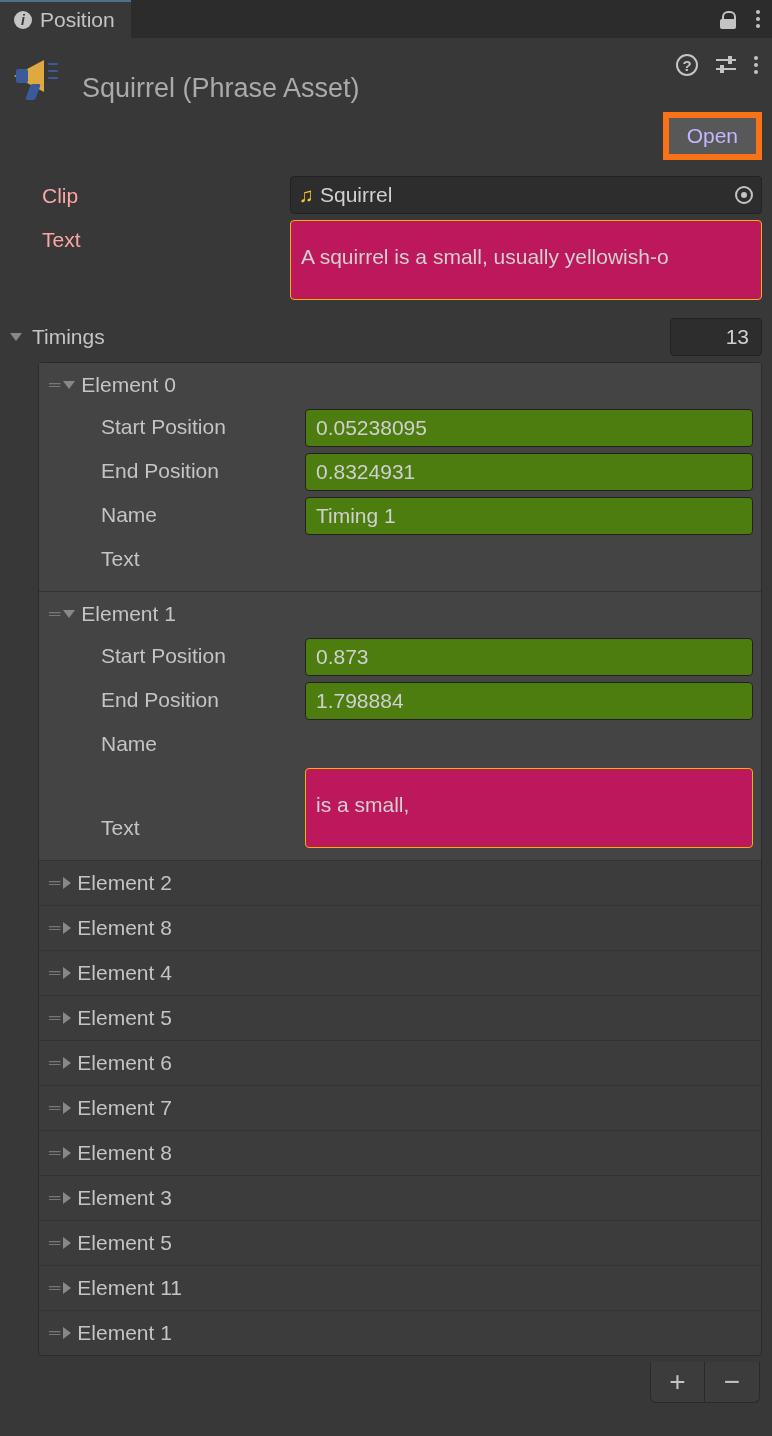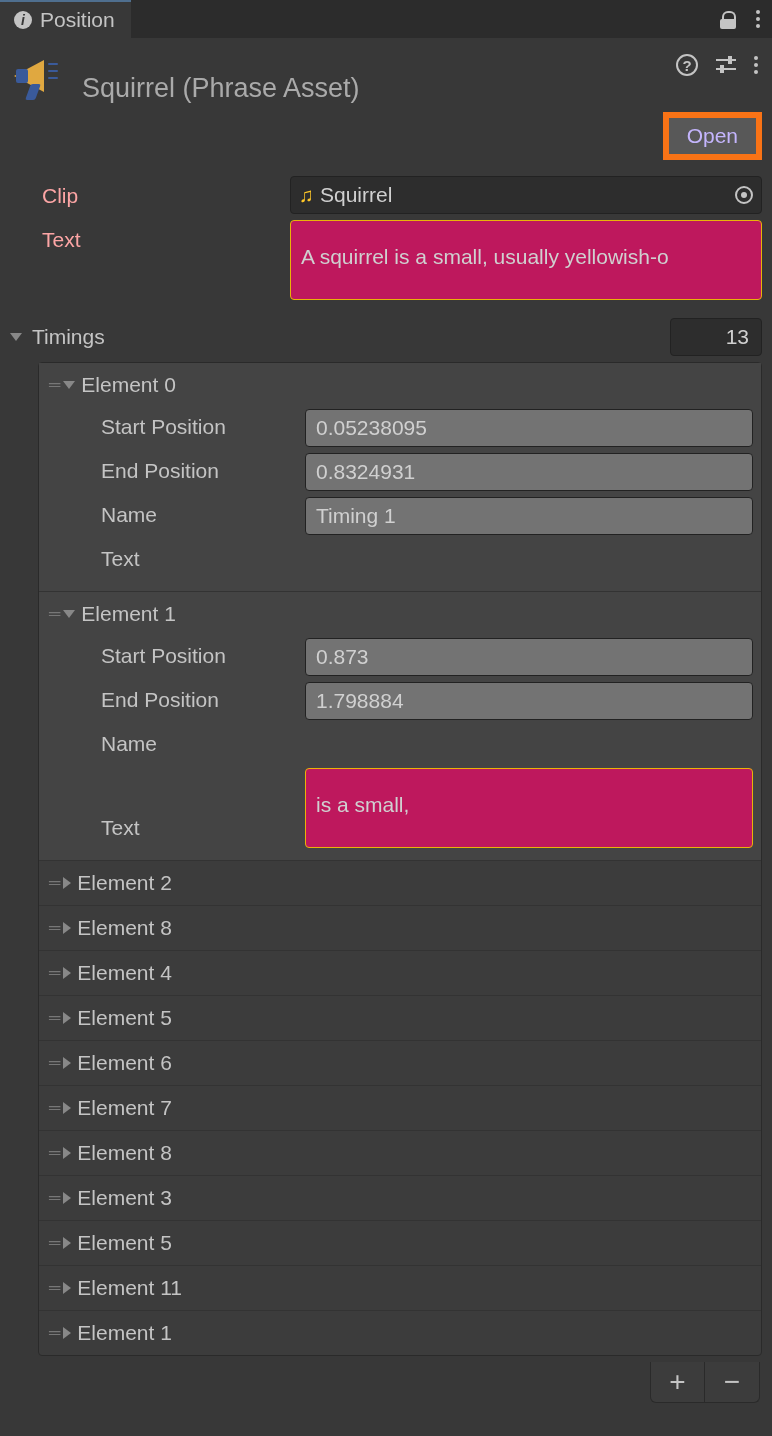--- a/index.html
+++ b/index.html
@@ -35,21 +35,21 @@
 .content{padding:0 10px 0 10px;}
 .row{display:flex;align-items:flex-start;margin-bottom:4px;}
 .row .lbl{width:280px;padding:8px 0 8px 32px;font-size:21px;color:#fca5a5;}
 .row .control{flex:1;}
 .obj-field{display:flex;align-items:center;background:#2d2d2d;border:1px solid #222;border-radius:4px;height:38px;padding:0 8px;}
 .music-icon{color:#ffc828;font-size:20px;margin-right:6px;}
 .obj-field .name{flex:1;color:#d0d0d0;}
 .circle-dot{width:18px;height:18px;border:2px solid #c4c4c4;border-radius:50%;display:inline-flex;align-items:center;justify-content:center;}
 .circle-dot::after{content:"";width:6px;height:6px;background:#c4c4c4;border-radius:50%;}
 .textarea{background:#be185d;border:1px solid #eab308;border-radius:4px;min-height:80px;padding:24px 10px;color:#d0d0d0;font-size:21px;}
-.input-num{background:#737373;border:1px solid #222;border-radius:4px;height:38px;padding:0 10px;width:100%;color:#d0d0d0;font-size:21px;}
+.input-num{background:#4d7c0f;border:1px solid #222;border-radius:4px;height:38px;padding:0 10px;width:100%;color:#d0d0d0;font-size:21px;}
 .timings-head{display:flex;align-items:center;margin-top:18px;}
 .timings-head .lbl{flex:1;font-weight:normal;padding-left:8px;}
 .count-box{width:92px;height:38px;background:#2d2d2d;border:1px solid #222;border-radius:4px;display:flex;align-items:center;justify-content:flex-end;padding:0 12px;color:#d0d0d0;font-size:21px;margin-left:17px;}
 .list-box{margin:6px 0 0 28px;border:1px solid #2a2a2a;border-radius:4px;background:#3c3c3c;}
 .elem{border-top:1px solid #333;}
 .elem:first-child{border-top:none;}
 .elem.expanded{background:#444;}
 .elem-head{display:flex;align-items:center;padding:10px 8px 10px 10px;gap:6px;}
 .drag{color:#777;font-size:16px;letter-spacing:-3px;}
 .fold-r{display:inline-block;width:0;height:0;border-top:6px solid transparent;border-bottom:6px solid transparent;border-left:8px solid #888;}

